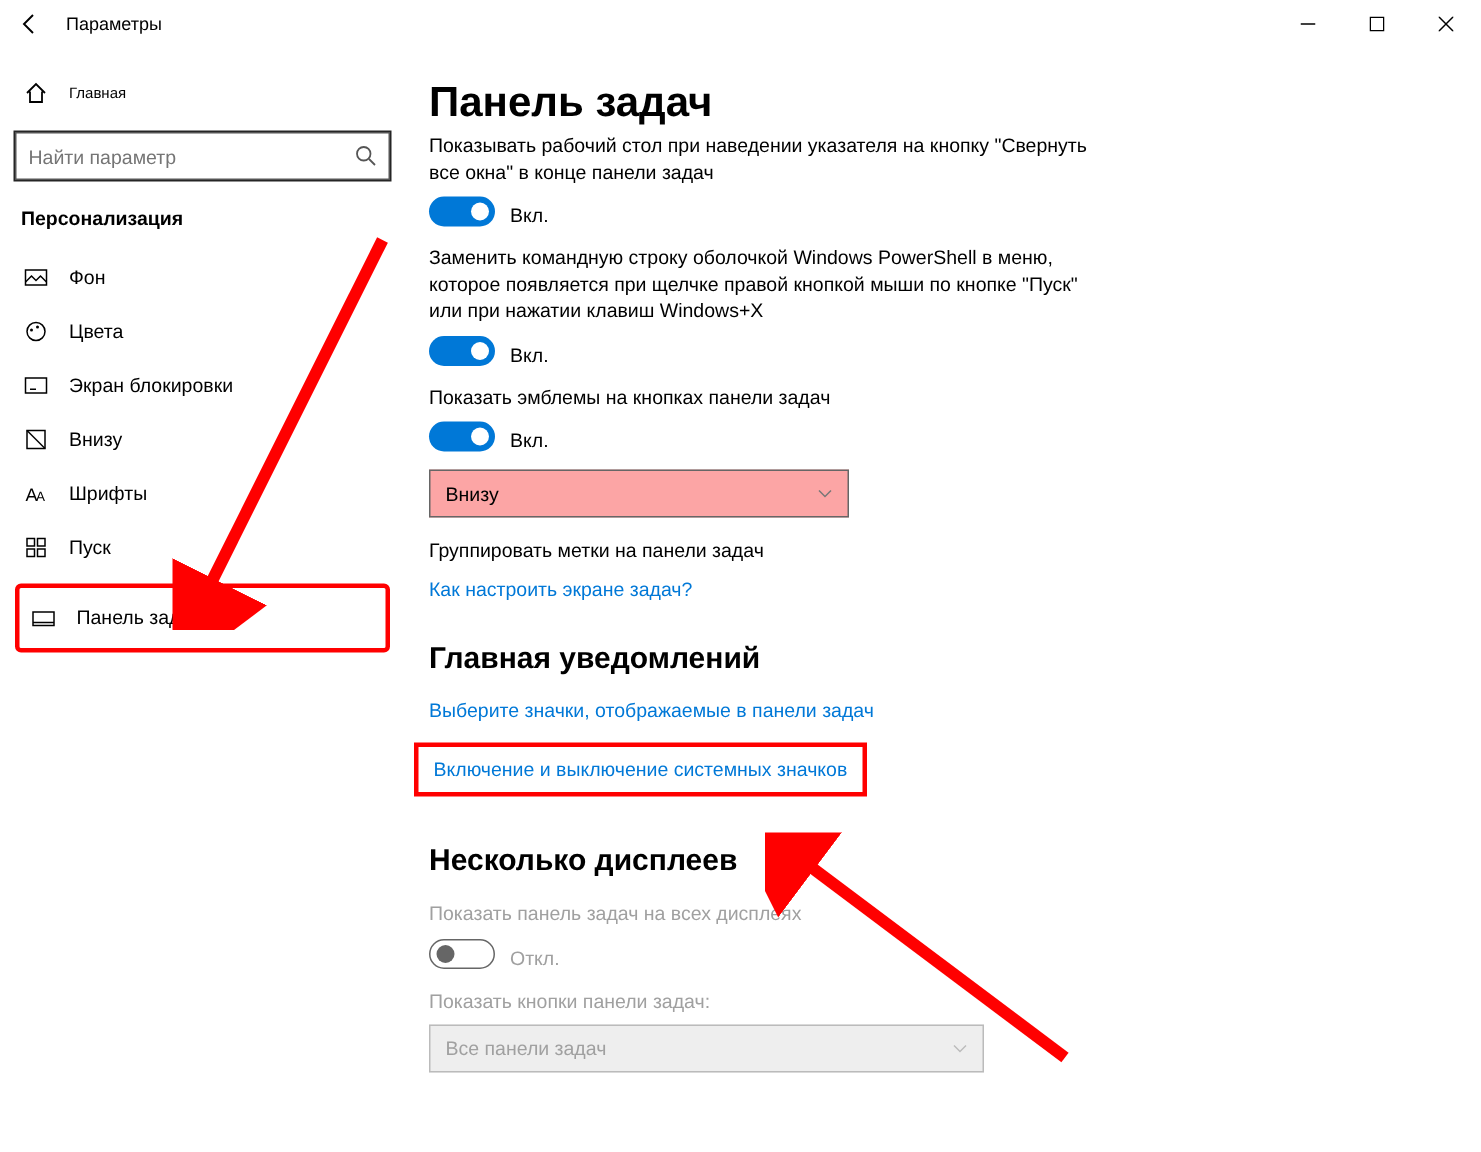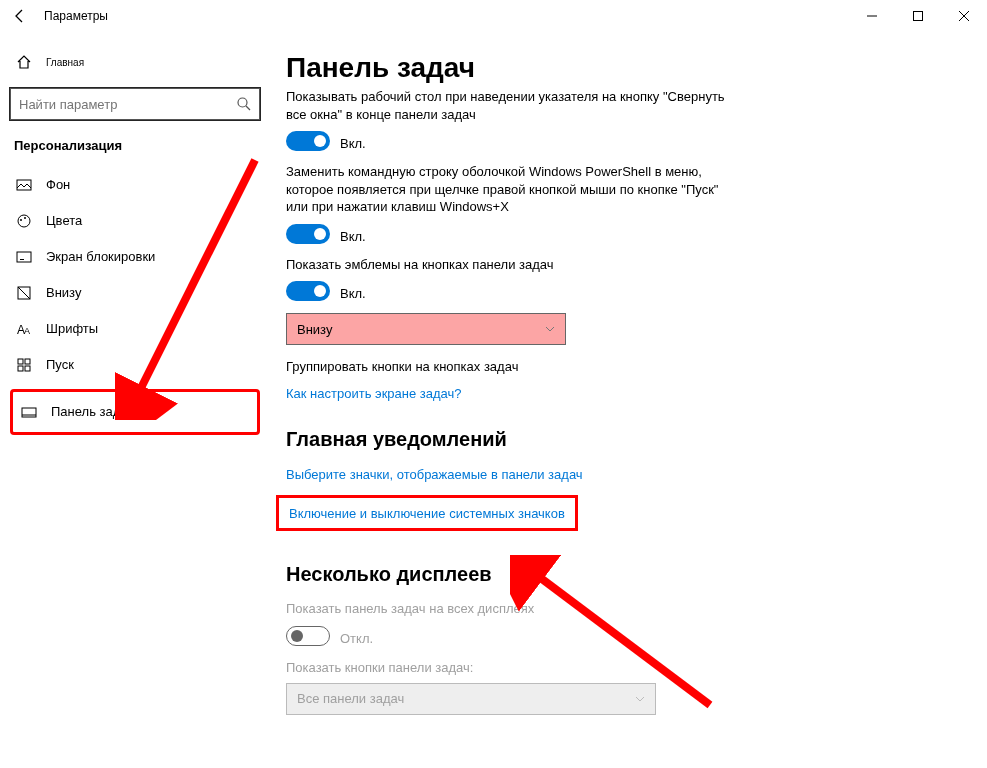--- a/index.html
+++ b/index.html
@@ -192,21 +192,21 @@
       <span class="tlabel">Вкл.</span>
     </div>
 
     <div class="select">
       <span>Внизу</span>
       <svg class="chev" viewBox="0 0 10 10">
           <path d="M1 3 L5 7 L9 3" fill="none" stroke="#777"></path>
         </svg>
     </div>
 
-    <div class="label">Группировать кнопки на кнопках задач</div>
+    <div class="label">Группировать метки на панели задач</div>
 
     <div class="link-block"><span class="link">Как настроить экране задач?</span></div>
 
     <h2>Главная уведомлений</h2>
     <div class="link-block"><span class="link">Выберите значки, отображаемые в панели задач</span></div>
     <div class="highlight-link">
       <span class="link">Включение и выключение системных значков</span>
     </div>
 
     <h2>Несколько дисплеев</h2>

